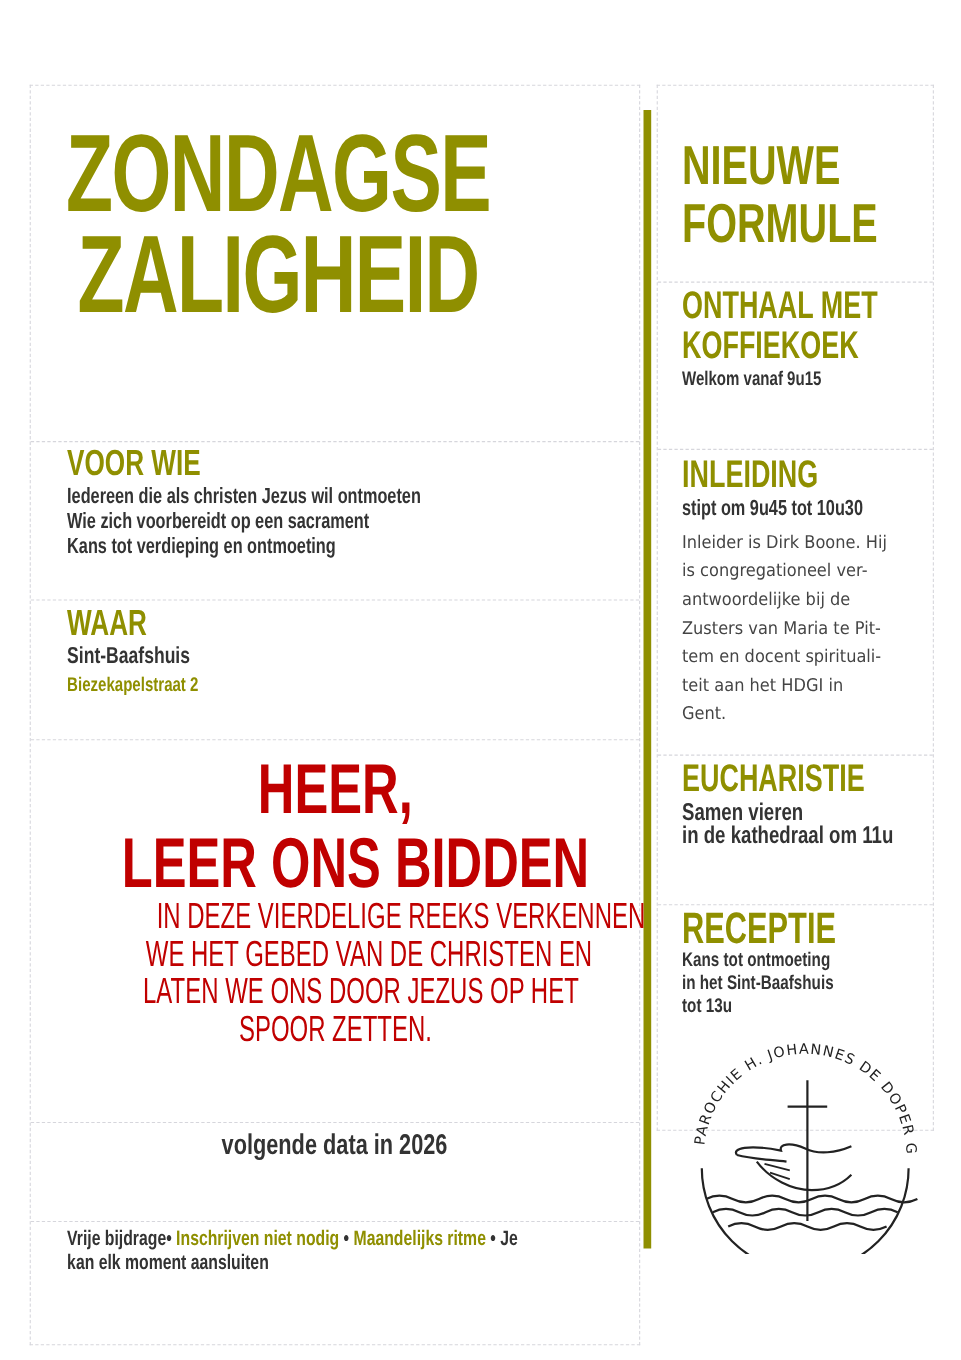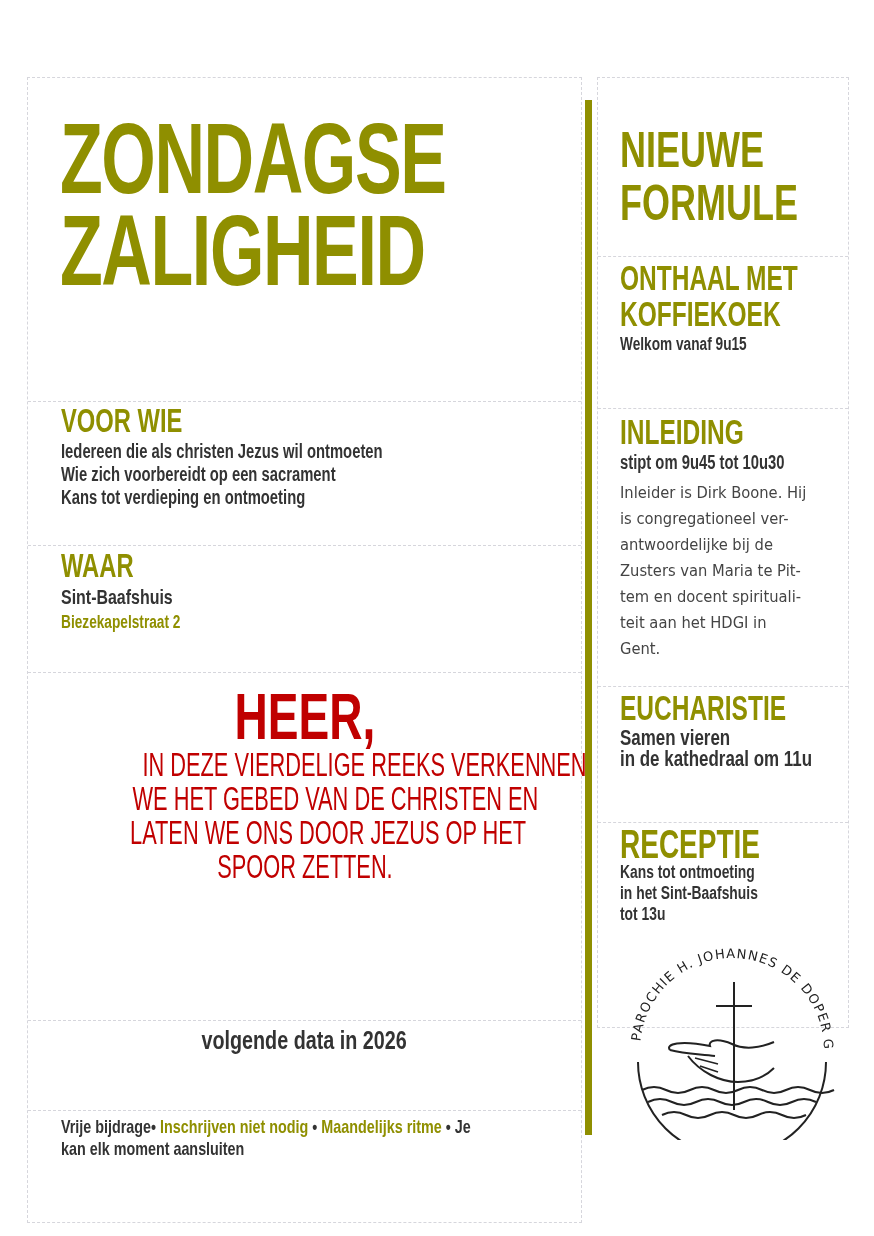--- a/index.html
+++ b/index.html
@@ -26,21 +26,21 @@
 <div class="divider" style="left:28px; top:1020px; width:553px;"></div>
 <div class="divider" style="left:28px; top:1110px; width:553px;"></div>
 
 <div class="divider" style="left:598px; top:256px; width:250px;"></div>
 <div class="divider" style="left:598px; top:408px; width:250px;"></div>
 <div class="divider" style="left:598px; top:686px; width:250px;"></div>
 <div class="divider" style="left:598px; top:822px; width:250px;"></div>
 
 <div class="green-bar"></div>
 
-<div class="abs olive" style="left:60px; top:112px; font-size:100px; font-weight:700; line-height:92px; letter-spacing:-2px;">
+<div class="abs olive" style="left:60px; top:112px; font-size:100px; font-weight:700; line-height:92px; letter-spacing:-2px;text-align:center;">
   <span class="squash" style="transform:scaleX(0.7);">
     <div>ZONDAGSE</div>
     <div>ZALIGHEID</div>
   </span>
 </div>
 
 <div class="abs olive" style="left:61px; top:403px; font-size:33px; font-weight:700; line-height:36px;">
   <span class="squash" style="transform:scaleX(0.72);">VOOR WIE</span>
 </div>
 <div class="abs dark" style="left:61px; top:440px; font-size:20px; font-weight:700; line-height:23px;">
@@ -57,20 +57,23 @@
 <div class="abs dark" style="left:61px; top:585px; font-size:21px; font-weight:700; line-height:24px;">
   <span class="squash" style="transform:scaleX(0.76);">Sint-Baafshuis</span>
 </div>
 <div class="abs olive" style="left:61px; top:611px; font-size:18px; font-weight:700; line-height:22px;">
   <span class="squash" style="transform:scaleX(0.76);">Biezekapelstraat 2</span>
 </div>
 
 <div class="abs red" style="left:28px; width:553px; top:684px; text-align:center; white-space:normal;">
   <div style="font-size:64px; font-weight:700; line-height:66px;">
     <span class="center-squash" style="transform:scaleX(0.72);">HEER,</span>
+  </div>
+  <div style="font-size:64px; font-weight:700; line-height:68px; white-space:nowrap;">
+    <span class="center-squash" style="transform:scaleX(0.72);">LEER ONS BIDDEN</span>
   </div>
   <div style="font-size:33px; font-weight:400; line-height:34px; margin-top:-2px; white-space:nowrap;">
     <div><span class="center-squash" style="transform:scaleX(0.66);">IN DEZE VIERDELIGE REEKS VERKENNEN</span></div>
     <div><span class="center-squash" style="transform:scaleX(0.66);">WE HET GEBED VAN DE CHRISTEN EN</span></div>
     <div><span class="center-squash" style="transform:scaleX(0.66);">LATEN WE ONS DOOR JEZUS OP HET</span></div>
     <div><span class="center-squash" style="transform:scaleX(0.66);">SPOOR ZETTEN.</span></div>
   </div>
 </div>
 
 <div class="abs dark" style="left:28px; width:553px; top:1024px; text-align:center;">

